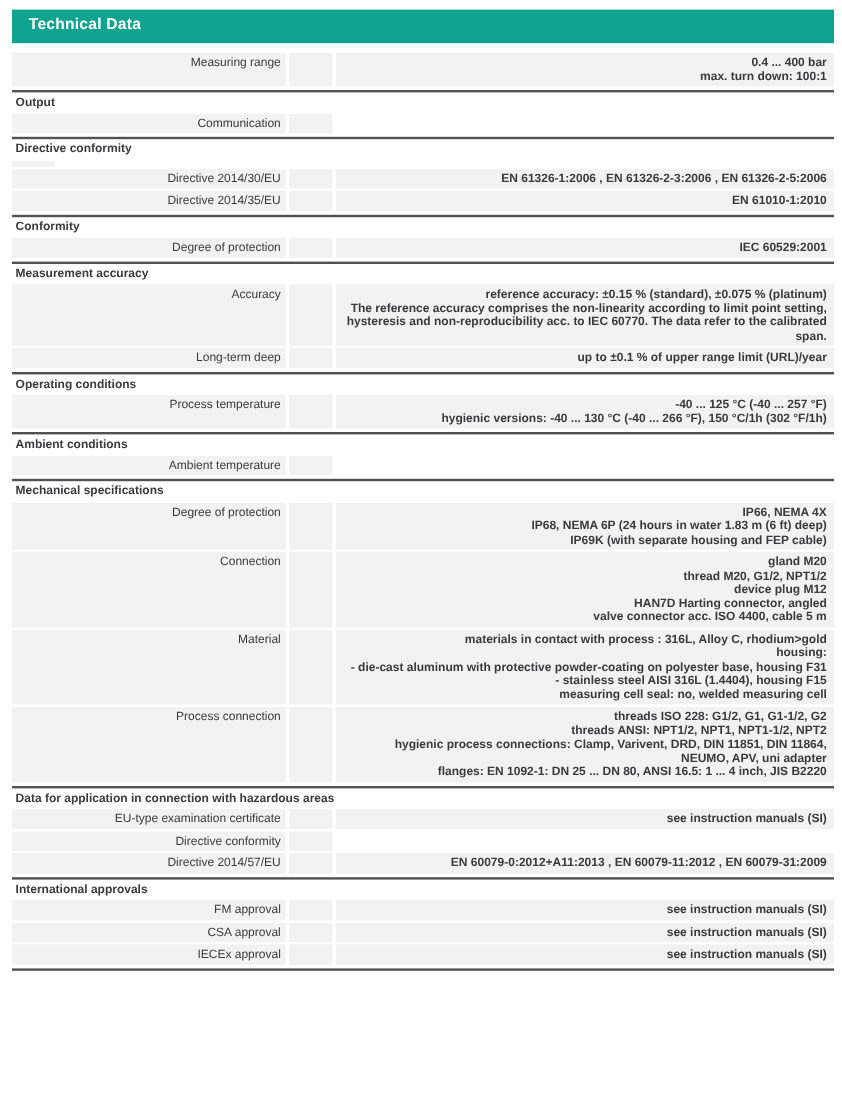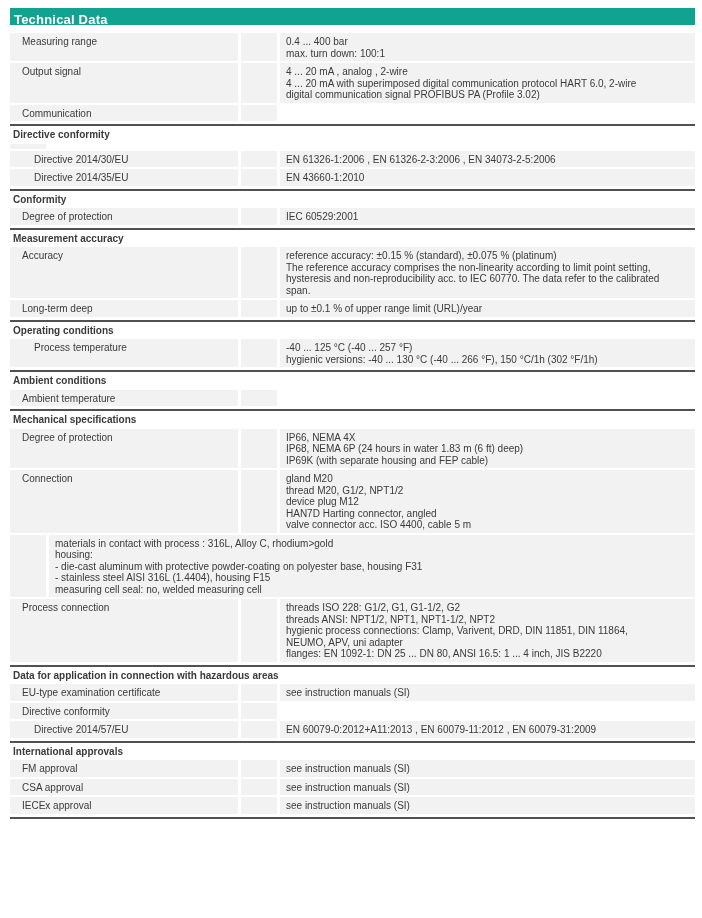--- a/index.html
+++ b/index.html
@@ -10,86 +10,82 @@
   }
   html,body{margin:0;padding:0;background:#ffffff;}
   body{
     width:702px;height:918px;overflow:hidden;
     font-family:"Liberation Sans", sans-serif;
     color:var(--text);
     -webkit-font-smoothing:antialiased;
   }
   .page{padding:8px 7px 0 10px;box-sizing:border-box;}
   .title-bar{
-    height:17px;background:var(--accent);color:#ffffff;
+    height:28px;background:var(--accent);color:#ffffff;
     font-size:13px;font-weight:bold;line-height:24px;
-    padding-left:4px;margin-bottom:8px;letter-spacing:0.2px;
+    padding-left:14px;margin-bottom:8px;letter-spacing:0.2px;
   }
   .spec-table{display:flex;flex-direction:column;row-gap:2px;font-size:10px;line-height:11.5px;}
-  .row{display:flex;column-gap:3px;}
+  .row{display:flex;column-gap:3px;text-align:right;}
   .section-row{
     display:block;background:#ffffff;border-top:2px solid var(--section-border);
     font-weight:bold;padding:3px 0 1px 3px;margin-top:1px;
   }
   .data-row .cell{background:var(--row-bg);box-sizing:border-box;}
   .label-cell{flex:0 0 228px;width:228px;padding:3px 4px 2px 12px;}
   .label-cell.indent-2{padding-left:24px;}
   .mid-cell{flex:0 0 36px;width:36px;}
-  .value-cell{flex:1 1 auto;padding:3px 6px 2px 6px;white-space:pre-line;}
+  .value-cell{flex:1 1 auto;padding:3px 6px 2px 6px;white-space:pre-line;font-weight:bold;}
   .value-cell.empty{background:transparent;}
 </style>
 </head>
 <body>
 
 <div class="page">
   <div class="title-bar">
     <span>Technical Data</span>
   </div>
   <div class="spec-table" id="spec-table">
   <div class="row data-row">
     <div class="cell label-cell indent-1">Measuring range</div>
     <div class="cell mid-cell"></div>
     <div class="cell value-cell">0.4 ... 400 bar
 max. turn down: 100:1</div>
   </div>
 
-
-  <div class="row data-row">
-    <div class="cell label-cell indent-1">Output signal</div>
-    <div class="cell mid-cell"></div>
-    <div class="cell value-cell">4 ... 20 mA , analog , 2-wire
-4 ... 20 mA with superimposed digital communication protocol HART 6.0, 2-wire
-digital communication signal PROFIBUS PA (Profile 3.02)</div>
-  </div>
+  <div class="section-row">
+    <span>Output</span>
+  </div>
+
 
   <div class="row data-row">
     <div class="cell label-cell indent-1">Communication</div>
     <div class="cell mid-cell"></div>
   </div>
 
   <div class="section-row">
     <span>Directive conformity</span>
   </div>
 
   <div class="row data-row">
     <div class="cell mid-cell"></div>
     <div class="cell value-cell empty"></div>
   </div>
 
   <div class="row data-row">
     <div class="cell label-cell indent-2">Directive 2014/30/EU</div>
     <div class="cell mid-cell"></div>
-    <div class="cell value-cell">EN 61326-1:2006 , EN 61326-2-3:2006 , EN 34073-2-5:2006</div>
+    <div class="cell value-cell">EN 61326-1:2006 , EN 61326-2-3:2006 , EN 61326-2-5:2006</div>
   </div>
 
 
   <div class="row data-row">
     <div class="cell label-cell indent-2">Directive 2014/35/EU</div>
     <div class="cell mid-cell"></div>
-    <div class="cell value-cell">EN 43660-1:2010</div>
+    <div class="cell value-cell">EN 61010-1:2010</div>
   </div>
 
   <div class="section-row">
     <span>Conformity</span>
   </div>
 
   <div class="row data-row">
     <div class="cell label-cell indent-1">Degree of protection</div>
     <div class="cell mid-cell"></div>
     <div class="cell value-cell">IEC 60529:2001</div>
@@ -151,20 +147,21 @@
     <div class="cell label-cell indent-1">Connection</div>
     <div class="cell mid-cell"></div>
     <div class="cell value-cell">gland M20
 thread M20, G1/2, NPT1/2
 device plug M12
 HAN7D Harting connector, angled
 valve connector acc. ISO 4400, cable 5 m</div>
   </div>
 
   <div class="row data-row">
+    <div class="cell label-cell indent-1">Material</div>
     <div class="cell mid-cell"></div>
     <div class="cell value-cell">materials in contact with process : 316L, Alloy C, rhodium&gt;gold
 housing:
 - die-cast aluminum with protective powder-coating on polyester base, housing F31
 - stainless steel AISI 316L (1.4404), housing F15
 measuring cell seal: no, welded measuring cell</div>
   </div>
 
   <div class="row data-row">
     <div class="cell label-cell indent-1">Process connection</div>

